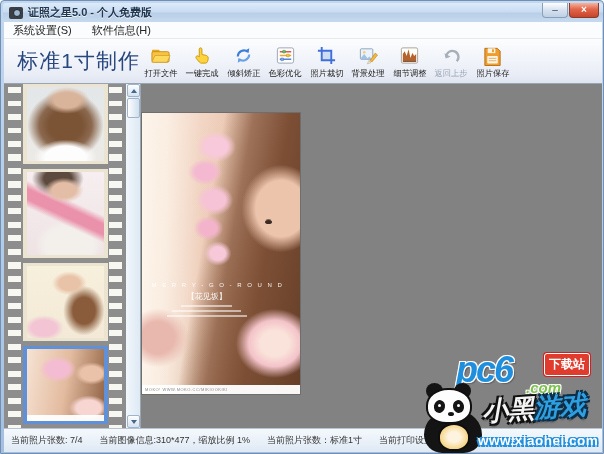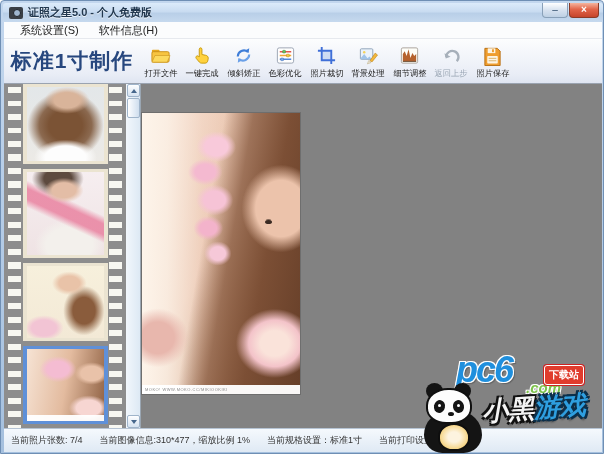--- a/index.html
+++ b/index.html
@@ -20,29 +20,29 @@
   .title-text { font-size:11px; font-weight:bold; color:#21374e; text-shadow:0 1px 0 rgba(255,255,255,.7); }
   .win-controls { margin-left:auto; display:flex; gap:1px; align-self:flex-start; }
   .winbtn { width:26px; height:15px; font-size:10px; line-height:13px; text-align:center;
     border:1px solid #89a0b8; border-top:none; border-radius:0 0 4px 4px; cursor:default; }
   .winbtn.min { background:linear-gradient(#ffffff,#d7e2ef 50%,#bed0e4); color:#33506e; }
   .winbtn.close { background:linear-gradient(#f5b49e,#e2654a 45%,#c6452c); color:#fff;
     border-color:#8c3b28; width:30px; font-weight:bold; }
 
   
   .menubar { position:absolute; left:3px; top:21px; width:598px; height:17px;
-    background:#fbfcfd; display:flex; align-items:center; padding-left:13px; gap:14px;
+    background:#fbfcfd; display:flex; align-items:center; padding-left:6px; gap:14px;
     border-bottom:1px solid #e6e9ee; }
   .menu-item { font-size:11px; color:#222; padding:1px 3px; }
 
   
   .toolbar { position:absolute; left:3px; top:38px; width:598px; height:45px;
     background:linear-gradient(#fcfdfe,#e9edf6 80%,#dfe5f1);
     border-bottom:1px solid #9aa3b0; display:flex; align-items:center; }
-  .mode-title { width:136px; text-align:center; font-size:21px; font-weight:bold;
+  .mode-title { width:136px; text-align:right; font-size:21px; font-weight:normal;
     color:#27477e; letter-spacing:1px; white-space:nowrap; }
   .tb-buttons { display:flex; flex:1; }
   .tb-btn { width:41.5px; display:flex; flex-direction:column; align-items:center;
     gap:1px; padding-top:2px; cursor:default; }
   .tb-btn svg { width:21px; height:21px; }
   .tb-label { font-size:9px; color:#222; white-space:nowrap; transform:scale(.92); }
   .tb-btn.disabled .tb-label { color:#9aa6b4; }
 
   
   .content { position:absolute; left:3px; top:83px; width:598px; height:344px; background:#828282; }
@@ -134,22 +134,22 @@
 
   
   .watermark { position:absolute; left:415px; top:346px; width:189px; height:108px; z-index:50; }
   .wm-pc6 { position:absolute; left:40px; top:2px; font-size:36px; font-weight:bold;
     font-style:italic; color:#1f8fdd; letter-spacing:-2px;
     text-shadow:-1px -1px 0 #fff,1px -1px 0 #fff,-1px 1px 0 #fff,1px 1px 0 #fff,2px 2px 1px rgba(0,0,0,.25); }
   .wm-com { position:absolute; left:110px; top:32px; font-size:15px; font-weight:bold;
     font-style:italic; color:#7cc24a;
     text-shadow:-1px -1px 0 #fff,1px -1px 0 #fff,-1px 1px 0 #fff,1px 1px 0 #fff; }
   .wm-badge { position:absolute; left:128px; top:6px; background:#e03c2d; color:#fff;
-    font-size:10px; font-weight:bold; padding:2px 4px; border:1px solid #fff;
-    border-radius:3px; white-space:nowrap; box-shadow:0 0 0 1px #c22;margin-top:12px; }
+    font-size:12px; font-weight:bold; padding:2px 4px; border:1px solid #fff;
+    border-radius:3px; white-space:nowrap; box-shadow:0 0 0 1px #c22; }
   .wm-name { position:absolute; left:66px; top:44px; font-size:26px; font-weight:bold;
     font-style:italic; white-space:nowrap; transform:rotate(-4deg); }
   .wm-name .w1 { color:#f4f4f4;
     text-shadow:-2px -2px 0 #111,2px -2px 0 #111,-2px 2px 0 #111,2px 2px 0 #111,0 3px 2px rgba(0,0,0,.4); }
   .wm-name .w2 { color:#2e9fe0;
     text-shadow:-2px -2px 0 #0b2f4a,2px -2px 0 #0b2f4a,-2px 2px 0 #0b2f4a,2px 2px 0 #0b2f4a,0 3px 2px rgba(0,0,0,.4); }
   .wm-url { position:absolute; left:62px; top:86px; font-size:13.5px; font-weight:bold;
     color:#fff; letter-spacing:.5px; white-space:nowrap;
     text-shadow:-1.5px -1.5px 0 #1f8fdd,1.5px -1.5px 0 #1f8fdd,-1.5px 1.5px 0 #1f8fdd,1.5px 1.5px 0 #1f8fdd; }
   
@@ -313,31 +313,38 @@
         <div class="tri-up"></div>
       </div>
       <div class="sb-thumb"></div>
       <div class="sb-btn sb-down">
         <div class="tri-down"></div>
       </div>
     </div>
 
     <div class="photo">
       <div class="eye"></div>
+      <div class="photo-caption">
+        <div class="pc-title">M E R R Y - G O - R O U N D</div>
+        <div class="pc-sub">【花见坂】</div>
+        <div class="cap-line cl1"></div>
+        <div class="cap-line cl2"></div>
+        <div class="cap-line cl3"></div>
+      </div>
       <div class="photo-strip">
         <span>MOKO! WWW.MOKO.CC/MIKIOOKIKI</span>
       </div>
     </div>
 
   </div>
 
   <div class="statusbar">
     <span class="status-seg">当前照片张数: 7/4</span>
     <span class="status-seg">当前图像信息:310*477，缩放比例 1%</span>
-    <span class="status-seg">当前规格设置：标准1寸</span>
+    <span class="status-seg">当前照片张数：标准1寸</span>
     <span class="status-seg">当前打印设置：(无)</span>
   </div>
 
   <div class="watermark">
     <div class="wm-pc6">pc6</div>
     <div class="wm-com">.com</div>
     <div class="wm-badge">下载站</div>
     <div class="panda">
       <div class="p-ear l"></div>
         <div class="p-ear r"></div>
@@ -347,15 +354,16 @@
         <div class="p-patch l"></div>
           <div class="p-patch r"></div>
         <div class="p-eye l"></div>
           <div class="p-eye r"></div>
         <div class="p-nose"></div>
       </div>
     </div>
     <div class="wm-name">
       <span class="w1">小黑</span><span class="w2">游戏</span>
     </div>
+    <div class="wm-url">www.xiaohei.com</div>
   </div>
 
 </div>
 
 </body></html>

